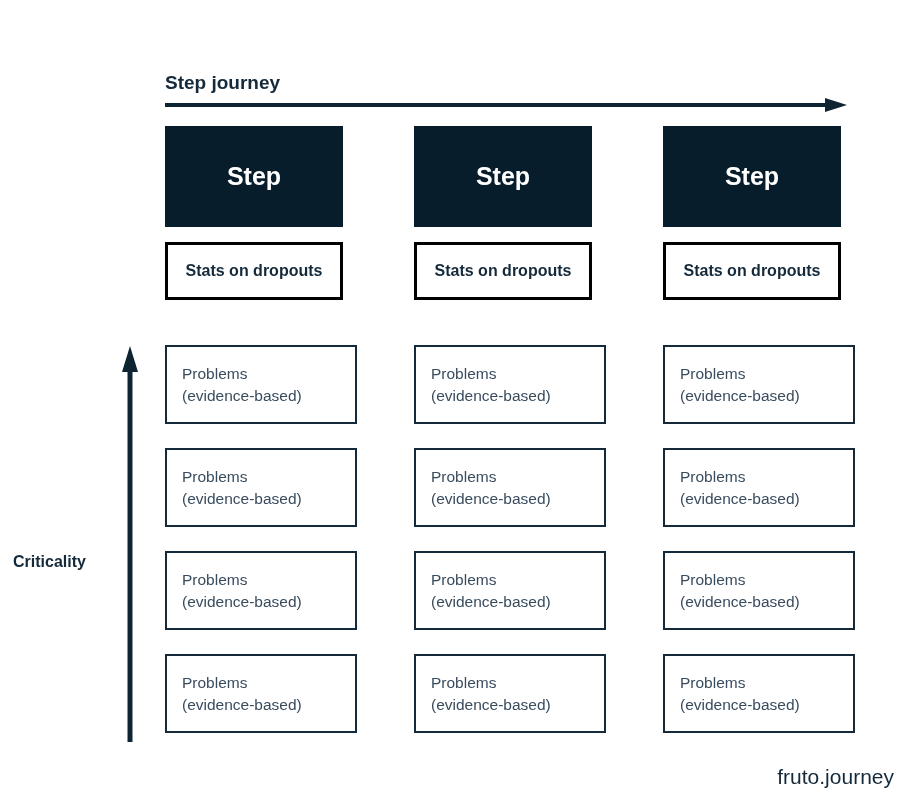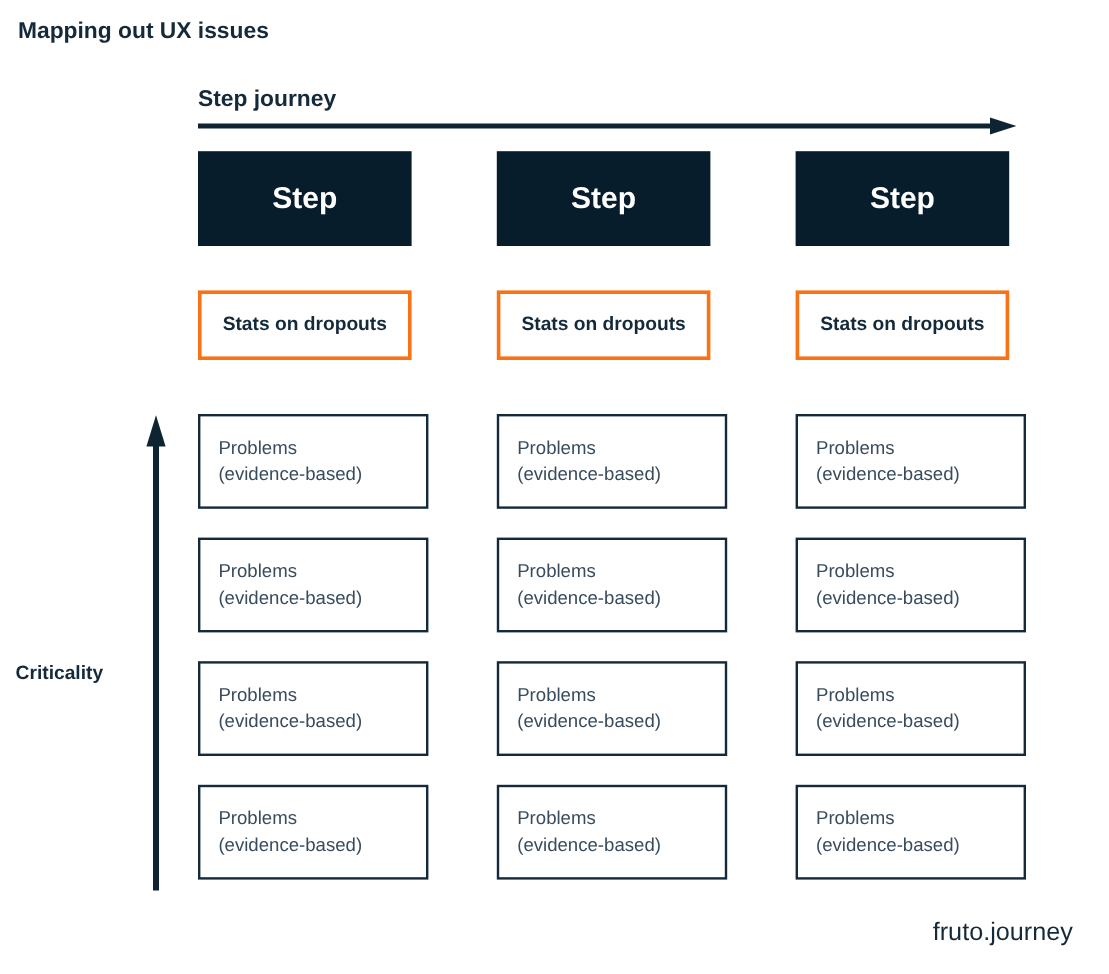--- a/index.html
+++ b/index.html
@@ -29,36 +29,36 @@
   }
   .harrow {
     position: absolute;
     left: 165px;
     top: 97px;
   }
   .step-box {
     position: absolute;
     top: 126px;
     width: 178px;
-    height: 79px;
+    height: 101px;
     background: #081d2b;
     color: #ffffff;
     display: flex;
     align-items: center;
     justify-content: center;
     font-size: 25px;
     font-weight: 600;
   }
   .stats-box {
     position: absolute;
     top: 242px;
     width: 172px;
     height: 52px;
     background: #ffffff;
-    border: 3px solid #f97316;
+    border: 3px solid #000000;
     display: flex;
     align-items: center;
     justify-content: center;
     font-size: 16px;
     font-weight: 700;
     color: #14293a;
   }
   .problem-card {
     position: absolute;
     width: 173px;
@@ -101,21 +101,20 @@
     font-size: 21px;
     font-weight: 400;
     color: #14293a;
   }
 </style>
 </head>
 <body>
 
 <div id="canvas">
 
-  <div class="title">Mapping out UX issues</div>
 
   <div class="haxis-label">Step journey</div>
 
   <svg class="harrow" width="684" height="16">
     <line x1="0" y1="8" x2="662" y2="8" stroke="#0e2433" stroke-width="4"></line>
     <polygon points="660,1 682,8 660,15" fill="#0e2433"></polygon>
   </svg>
 
   <div class="step-box col-0">Step</div>
   <div class="step-box col-1">Step</div>

